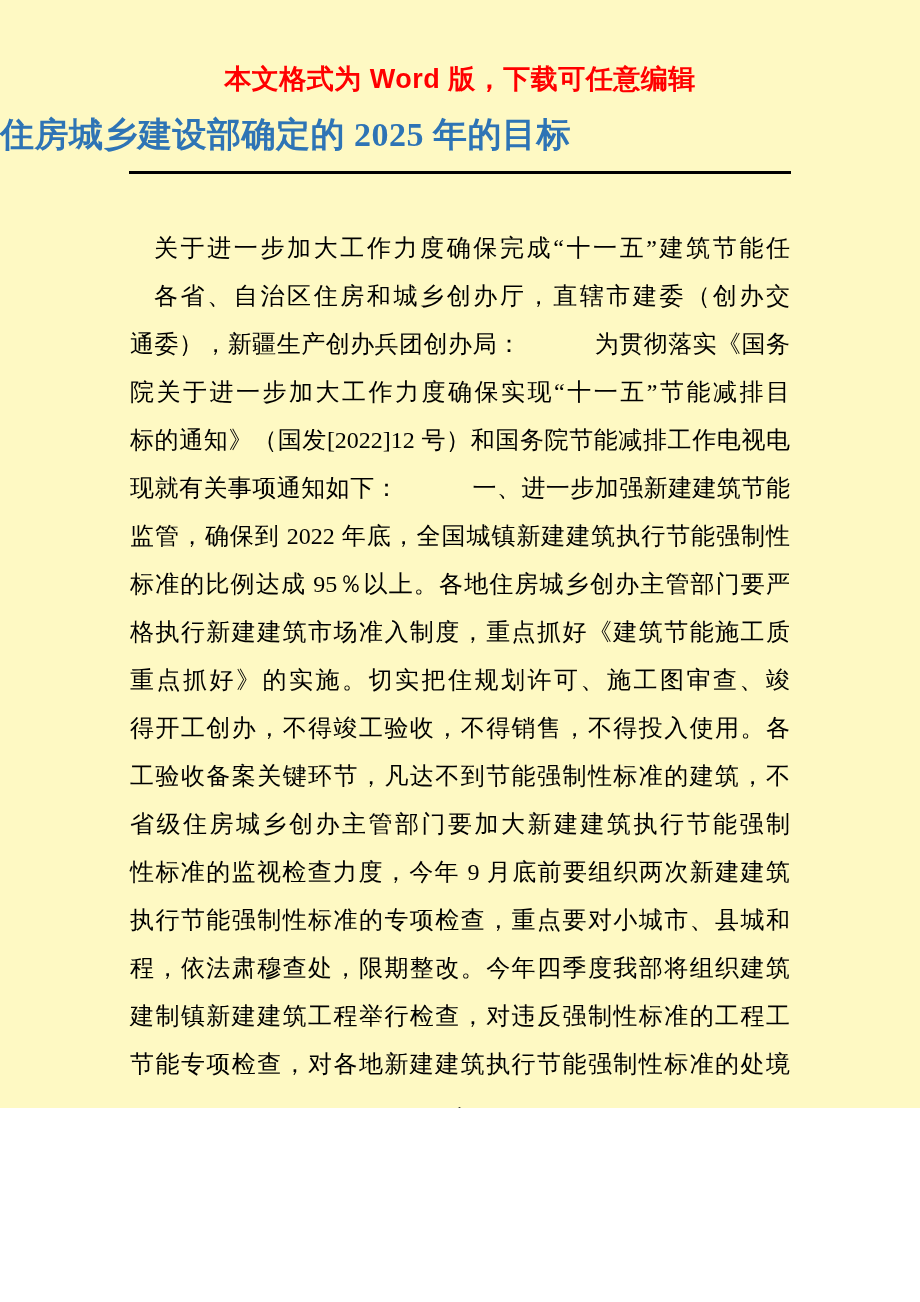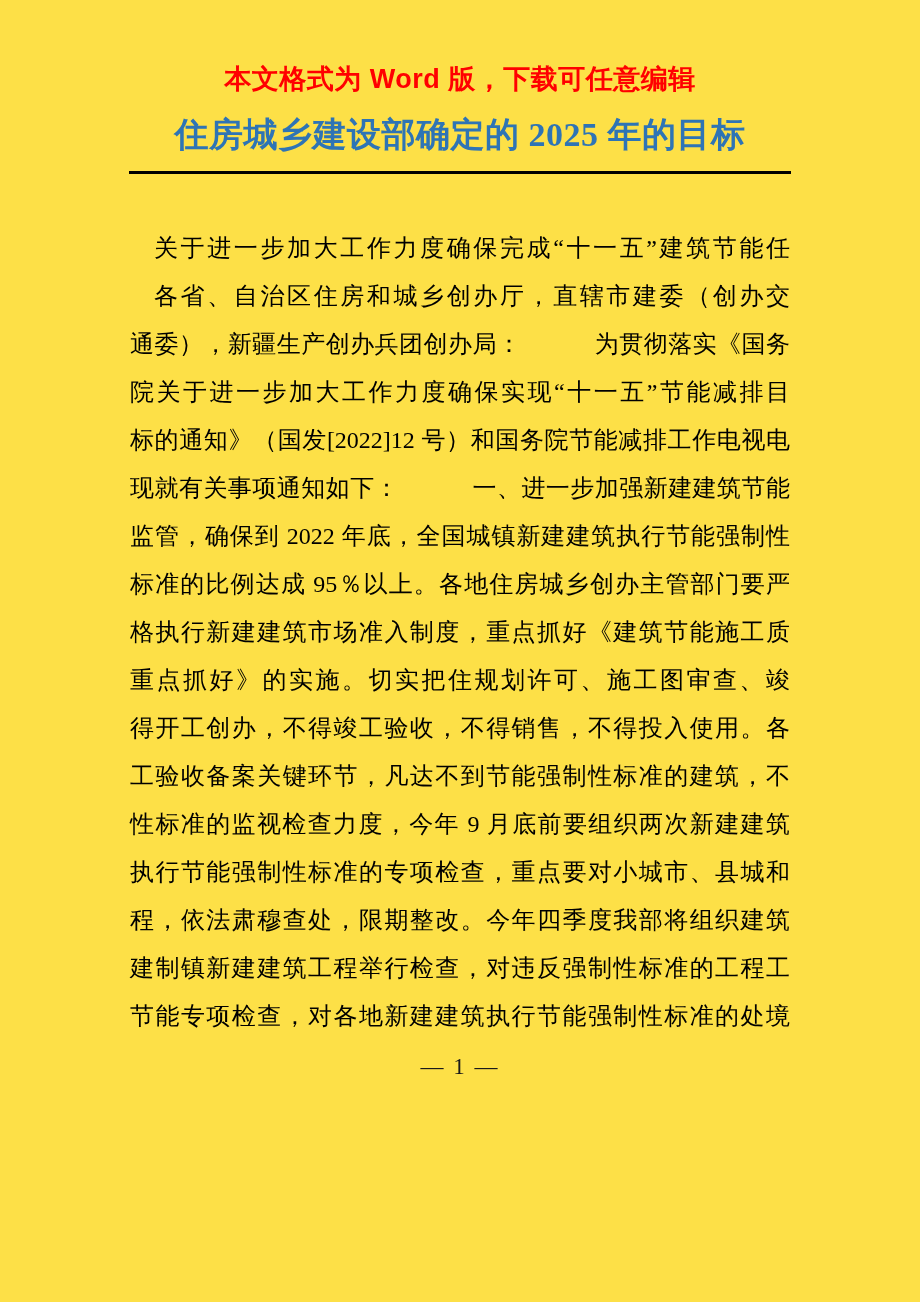--- a/index.html
+++ b/index.html
@@ -3,40 +3,40 @@
 <meta charset="utf-8">
 <style>
   html, body {
     margin: 0;
     padding: 0;
     background: #ffffff;
   }
   .page {
     position: relative;
     width: 920px;
-    height: 1302px;
+    height: 1108px;
     margin: 0 auto;
-    background: #fde047;
+    background: #fef9c3;
     overflow: hidden;
     font-family: "Liberation Serif", "DejaVu Serif", serif;
     color: #000000;
   }
   .format-notice {
     padding-top: 62px;
     text-align: center;
     font-family: "Liberation Sans", "DejaVu Sans", sans-serif;
     font-weight: bold;
     font-size: 27px;
     line-height: 34px;
     color: #ff0000;
     letter-spacing: 0.5px;
   }
   .doc-title {
     margin: 16px 0 0 0;
-    text-align: center;
+    text-align: left;
     font-family: "Liberation Serif", "DejaVu Serif", serif;
     font-weight: bold;
     font-size: 34px;
     line-height: 46px;
     color: #2e74b5;
     letter-spacing: 0.5px;
   }
   .title-divider {
     width: 662px;
     height: 3px;
@@ -91,20 +91,21 @@
       <div class="body-line fill">通委），新疆生产创办兵团创办局：　　　为贯彻落实《国务</div>
       <div class="body-line fill">院关于进一步加大工作力度确保实现“十一五”节能减排目</div>
       <div class="body-line fill">标的通知》（国发[2022]12 号）和国务院节能减排工作电视电</div>
       <div class="body-line fill">现就有关事项通知如下：　　　一、进一步加强新建建筑节能</div>
       <div class="body-line fill">监管，确保到 2022 年底，全国城镇新建建筑执行节能强制性</div>
       <div class="body-line fill">标准的比例达成 95％以上。各地住房城乡创办主管部门要严</div>
       <div class="body-line fill">格执行新建建筑市场准入制度，重点抓好《建筑节能施工质</div>
       <div class="body-line fill">重点抓好》的实施。切实把住规划许可、施工图审查、竣</div>
       <div class="body-line fill">得开工创办，不得竣工验收，不得销售，不得投入使用。各</div>
       <div class="body-line fill">工验收备案关键环节，凡达不到节能强制性标准的建筑，不</div>
+      <div class="body-line fill">省级住房城乡创办主管部门要加大新建建筑执行节能强制</div>
       <div class="body-line fill">性标准的监视检查力度，今年 9 月底前要组织两次新建建筑</div>
       <div class="body-line fill">执行节能强制性标准的专项检查，重点要对小城市、县城和</div>
       <div class="body-line fill">程，依法肃穆查处，限期整改。今年四季度我部将组织建筑</div>
       <div class="body-line fill">建制镇新建建筑工程举行检查，对违反强制性标准的工程工</div>
       <div class="body-line fill">节能专项检查，对各地新建建筑执行节能强制性标准的处境</div>
     </div>
 
   <div class="page-number">— 1 —</div>
 
 </div>

